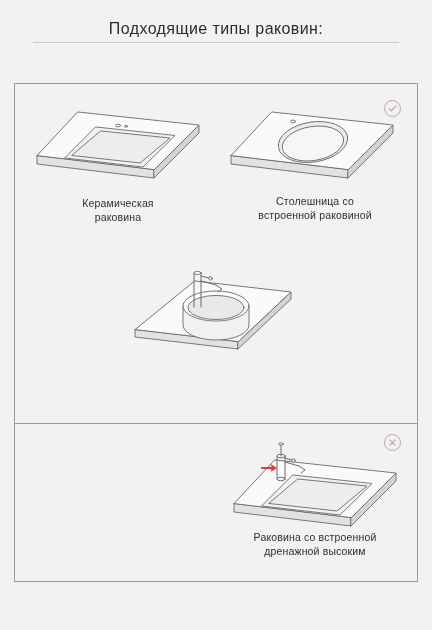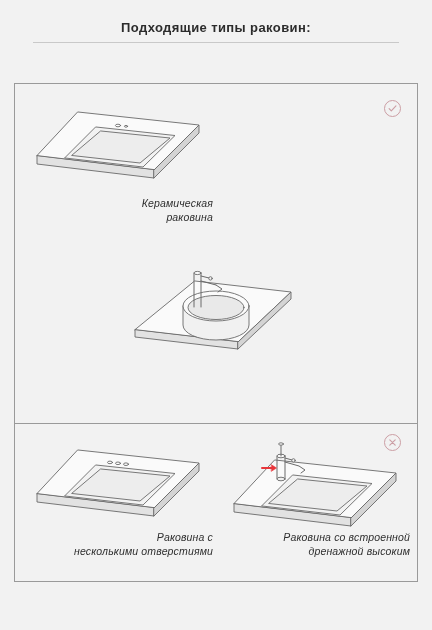--- a/index.html
+++ b/index.html
@@ -24,22 +24,22 @@
 
   
   .header {
     position: absolute;
     left: 0;
     top: 20px;
     width: 432px;
     text-align: center;
   }
   .header-title {
-    font-size: 13px;
-    font-weight: bold;
+    font-size: 16px;
+    font-weight: normal;
     color: #2c2c2c;
     letter-spacing: 0.4px;
     white-space: nowrap;
   }
   .header-rule {
     position: absolute;
     left: 33px;
     top: 42px;
     width: 366px;
     height: 1px;
@@ -95,27 +95,26 @@
 
   
   .item {
     position: absolute;
   }
   .art {
     position: relative;
   }
   .art svg { display: block; }
   .caption {
-    text-align: right;
+    text-align: center;
     font-size: 10.5px;
     line-height: 13.5px;
     color: #2f2f2f;
     letter-spacing: 0.15px;
     white-space: pre-line;
-    font-style: italic;
   }
 
   
   .item-ceramic { left: 8px; top: 20px; width: 190px; }
   .item-ceramic .caption { margin-top: 3px; }
   
   .item-counter { left: 205px; top: 18px; width: 190px; }
   .item-counter .caption { margin-top: 1px; }
   
   .item-vessel { left: 106px; top: 175px; width: 190px; }
@@ -165,20 +164,38 @@
 
               <ellipse cx="95" cy="21.5" rx="2.6" ry="1.3" fill="#ffffff"></ellipse>
               <ellipse cx="103" cy="22.3" rx="1.6" ry="0.9" fill="#ffffff"></ellipse>
             </g>
           </svg>
         </div>
         <div class="caption">Керамическая
 раковина</div>
       </div>
 
+      <div class="item item-counter">
+        <div class="art">
+          <svg width="190" height="92" viewBox="0 0 190 92">
+            <g fill="none" stroke="#6a6a6a" stroke-width="0.9" stroke-linejoin="round" stroke-linecap="round">
+              <path d="M52 10 L173 23 L128 68 L11 54 Z" fill="#fafafa"></path>
+              <path d="M11 54 L11 62 L128 76 L128 68 Z" fill="#e2e2e2"></path>
+              <path d="M128 68 L173 23 L173 31 L128 76 Z" fill="#d4d4d4"></path>
+
+              <ellipse cx="93" cy="40" rx="35" ry="20" fill="#ededed" transform="rotate(-9 93 40)"></ellipse>
+              <ellipse cx="93" cy="41.5" rx="31" ry="17" fill="#f6f6f6" transform="rotate(-9 93 41.5)"></ellipse>
+
+              <ellipse cx="73" cy="19.5" rx="2.6" ry="1.4" fill="#ffffff"></ellipse>
+            </g>
+          </svg>
+        </div>
+        <div class="caption">Столешница со
+встроенной раковиной</div>
+      </div>
 
       <div class="item item-vessel">
         <div class="art">
           <svg width="190" height="104" viewBox="0 0 190 104">
             <g fill="none" stroke="#6a6a6a" stroke-width="0.9" stroke-linejoin="round" stroke-linecap="round">
 
               <path d="M74 22 L170 33 L117 83 L14 71 Z" fill="#fafafa"></path>
               <path d="M14 71 L14 78 L117 90 L117 83 Z" fill="#e2e2e2"></path>
               <path d="M117 83 L170 33 L170 40 L117 90 Z" fill="#d4d4d4"></path>
 
@@ -205,39 +222,20 @@
     </div>
 
     <div class="section-no">
 
       <div class="badge badge-no">
         <svg viewBox="0 0 20 20" aria-hidden="true">
           <path d="M6.4 6.4 L13.6 13.6 M13.6 6.4 L6.4 13.6" fill="none" stroke="#cc9ea4" stroke-width="1.5" stroke-linecap="round"></path>
         </svg>
       </div>
 
-      <div class="item item-holes">
-        <div class="art">
-          <svg width="190" height="86" viewBox="0 0 190 86">
-            <g fill="none" stroke="#6a6a6a" stroke-width="0.9" stroke-linejoin="round" stroke-linecap="round">
-              <path d="M55 8 L176 21 L131 66 L14 52 Z" fill="#fafafa"></path>
-              <path d="M14 52 L14 60 L131 74 L131 66 Z" fill="#e2e2e2"></path>
-              <path d="M131 66 L176 21 L176 29 L131 74 Z" fill="#d4d4d4"></path>
-              <path d="M73 23 L152 31.5 L120 63 L42 54 Z" fill="#f2f2f2"></path>
-              <path d="M78 27 L147 34 L117 59 L49 51.5 Z" fill="#ededed"></path>
-
-              <ellipse cx="87" cy="20.4" rx="2.5" ry="1.3" fill="#ffffff"></ellipse>
-              <ellipse cx="95" cy="21.3" rx="2.5" ry="1.3" fill="#ffffff"></ellipse>
-              <ellipse cx="103" cy="22.2" rx="2.5" ry="1.3" fill="#ffffff"></ellipse>
-            </g>
-          </svg>
-        </div>
-        <div class="caption">Раковина с
-несколькими отверстиями</div>
-      </div>
 
       <div class="item item-rod">
         <div class="art">
           <svg width="190" height="90" viewBox="0 0 190 90">
             <g fill="none" stroke="#6a6a6a" stroke-width="0.9" stroke-linejoin="round" stroke-linecap="round">
               <path d="M55 22 L176 35 L131 80 L14 66 Z" fill="#fafafa"></path>
               <path d="M14 66 L14 74 L131 88 L131 80 Z" fill="#e2e2e2"></path>
               <path d="M131 80 L176 35 L176 43 L131 88 Z" fill="#d4d4d4"></path>
               <path d="M73 37 L152 45.5 L120 77 L42 68 Z" fill="#f2f2f2"></path>
               <path d="M78 41 L147 48 L117 73 L49 65.5 Z" fill="#ededed"></path>

